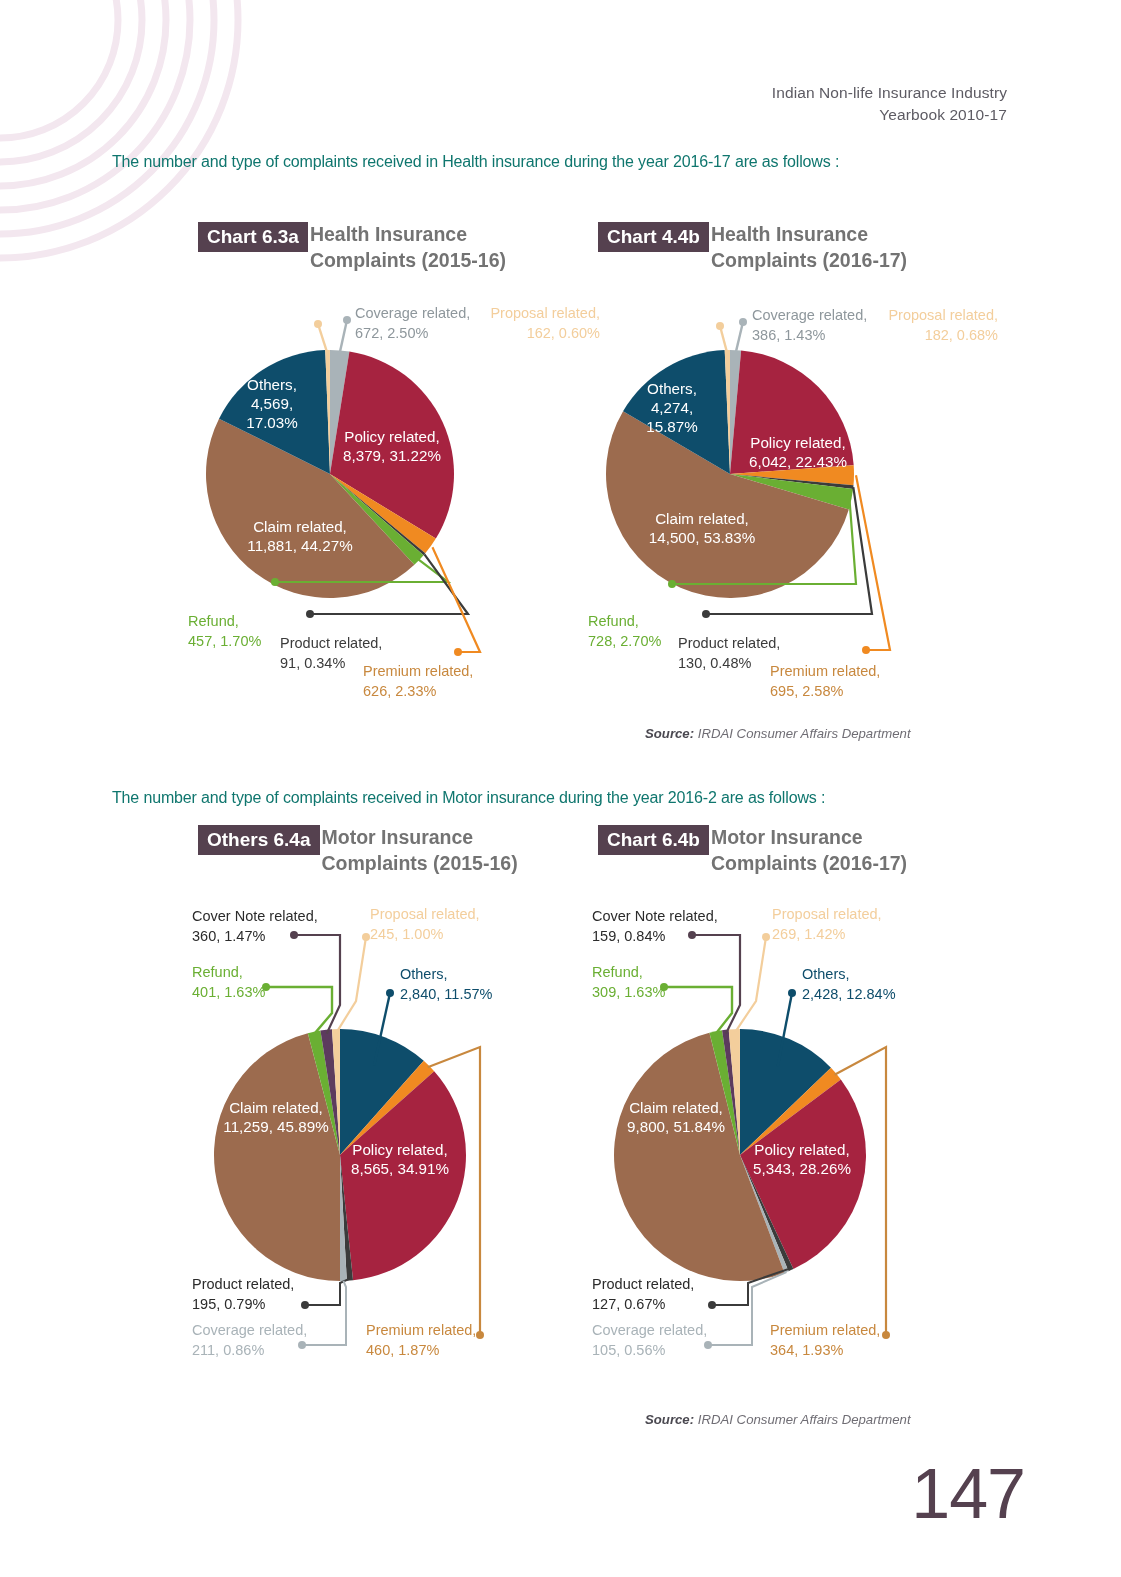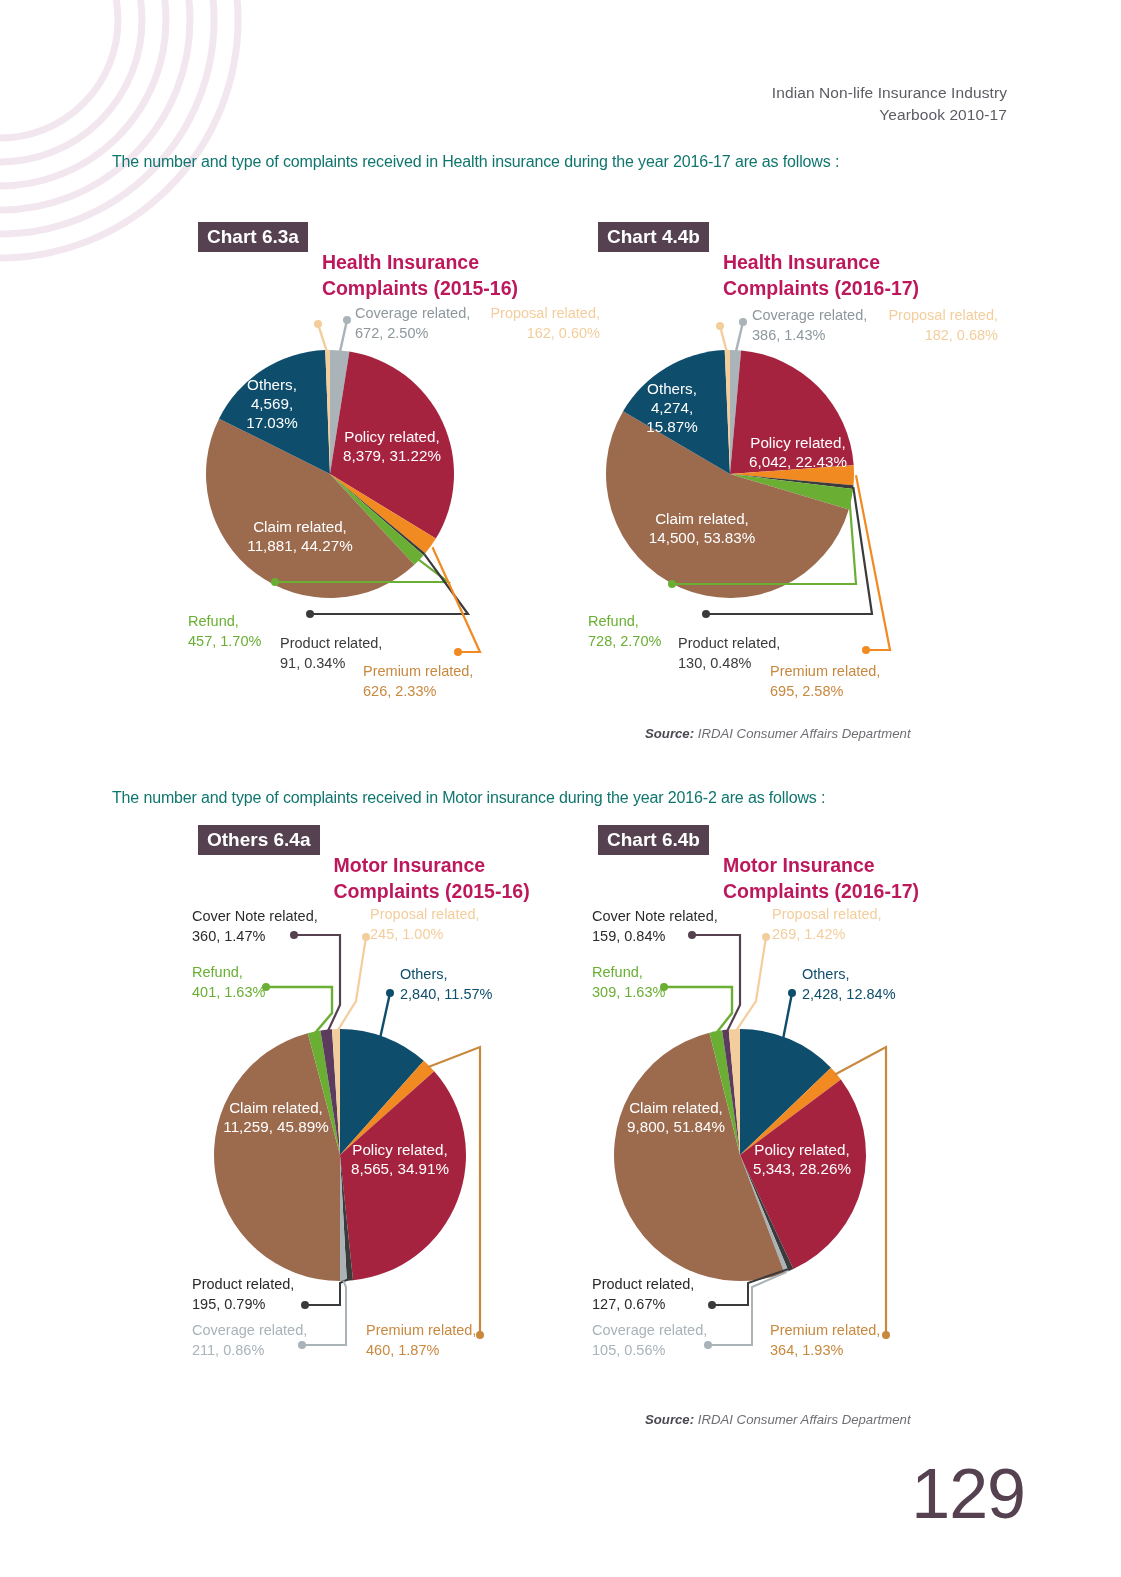--- a/index.html
+++ b/index.html
@@ -16,24 +16,24 @@
   .intro { position:absolute; font-size:16px; color:#0f766e; letter-spacing:-0.15px; }
   #intro1 { left:112px; top:153px; }
   #intro2 { left:112px; top:789px; }
 
   .chart-block { position:absolute; width:430px; height:520px; }
   #c63a { left:180px; top:222px; }
   #c63b { left:580px; top:222px; }
   #c64a { left:180px; top:825px; }
   #c64b { left:580px; top:825px; }
 
-  .title-row { position:absolute; left:18px; top:0; display:flex; align-items:flex-start; gap:14px; }
+  .title-row { position:absolute; left:18px; top:0; display:flex; align-items:flex-start; gap:2px; }
   .badge { background:#55414f; color:#ffffff; font-weight:bold; font-size:19px;
            padding:5px 9px 6px 9px; line-height:1; white-space:nowrap; }
-  .ctitle { color:#be185d; font-weight:bold; font-size:19.5px; line-height:1.32; white-space:pre-line;margin-top:28px; }
+  .ctitle { color:#737373; font-weight:bold; font-size:19.5px; line-height:1.32; white-space:pre-line; }
 
   .pie-wrap { position:absolute; left:0; top:0; width:430px; height:520px; }
   svg.pie { position:absolute; left:0; top:0; overflow:visible; }
 
   .lbl { position:absolute; font-size:14.5px; line-height:1.35; white-space:pre-line; }
   .lbl.r { text-align:right; }
 
   .src { position:absolute; font-size:13.2px; font-style:italic; color:#6f6d74; }
   .src b { font-style:italic; color:#4a4850; }
   #src1 { left:645px; top:726px; }
@@ -302,13 +302,13 @@
 
 <div class="src" id="src1">
   <b>Source:</b>
   <span>IRDAI Consumer Affairs Department</span>
 </div>
 <div class="src" id="src2">
   <b>Source:</b>
   <span>IRDAI Consumer Affairs Department</span>
 </div>
 
-<div class="pageno">129</div>
+<div class="pageno">147</div>
 
 </body></html>

